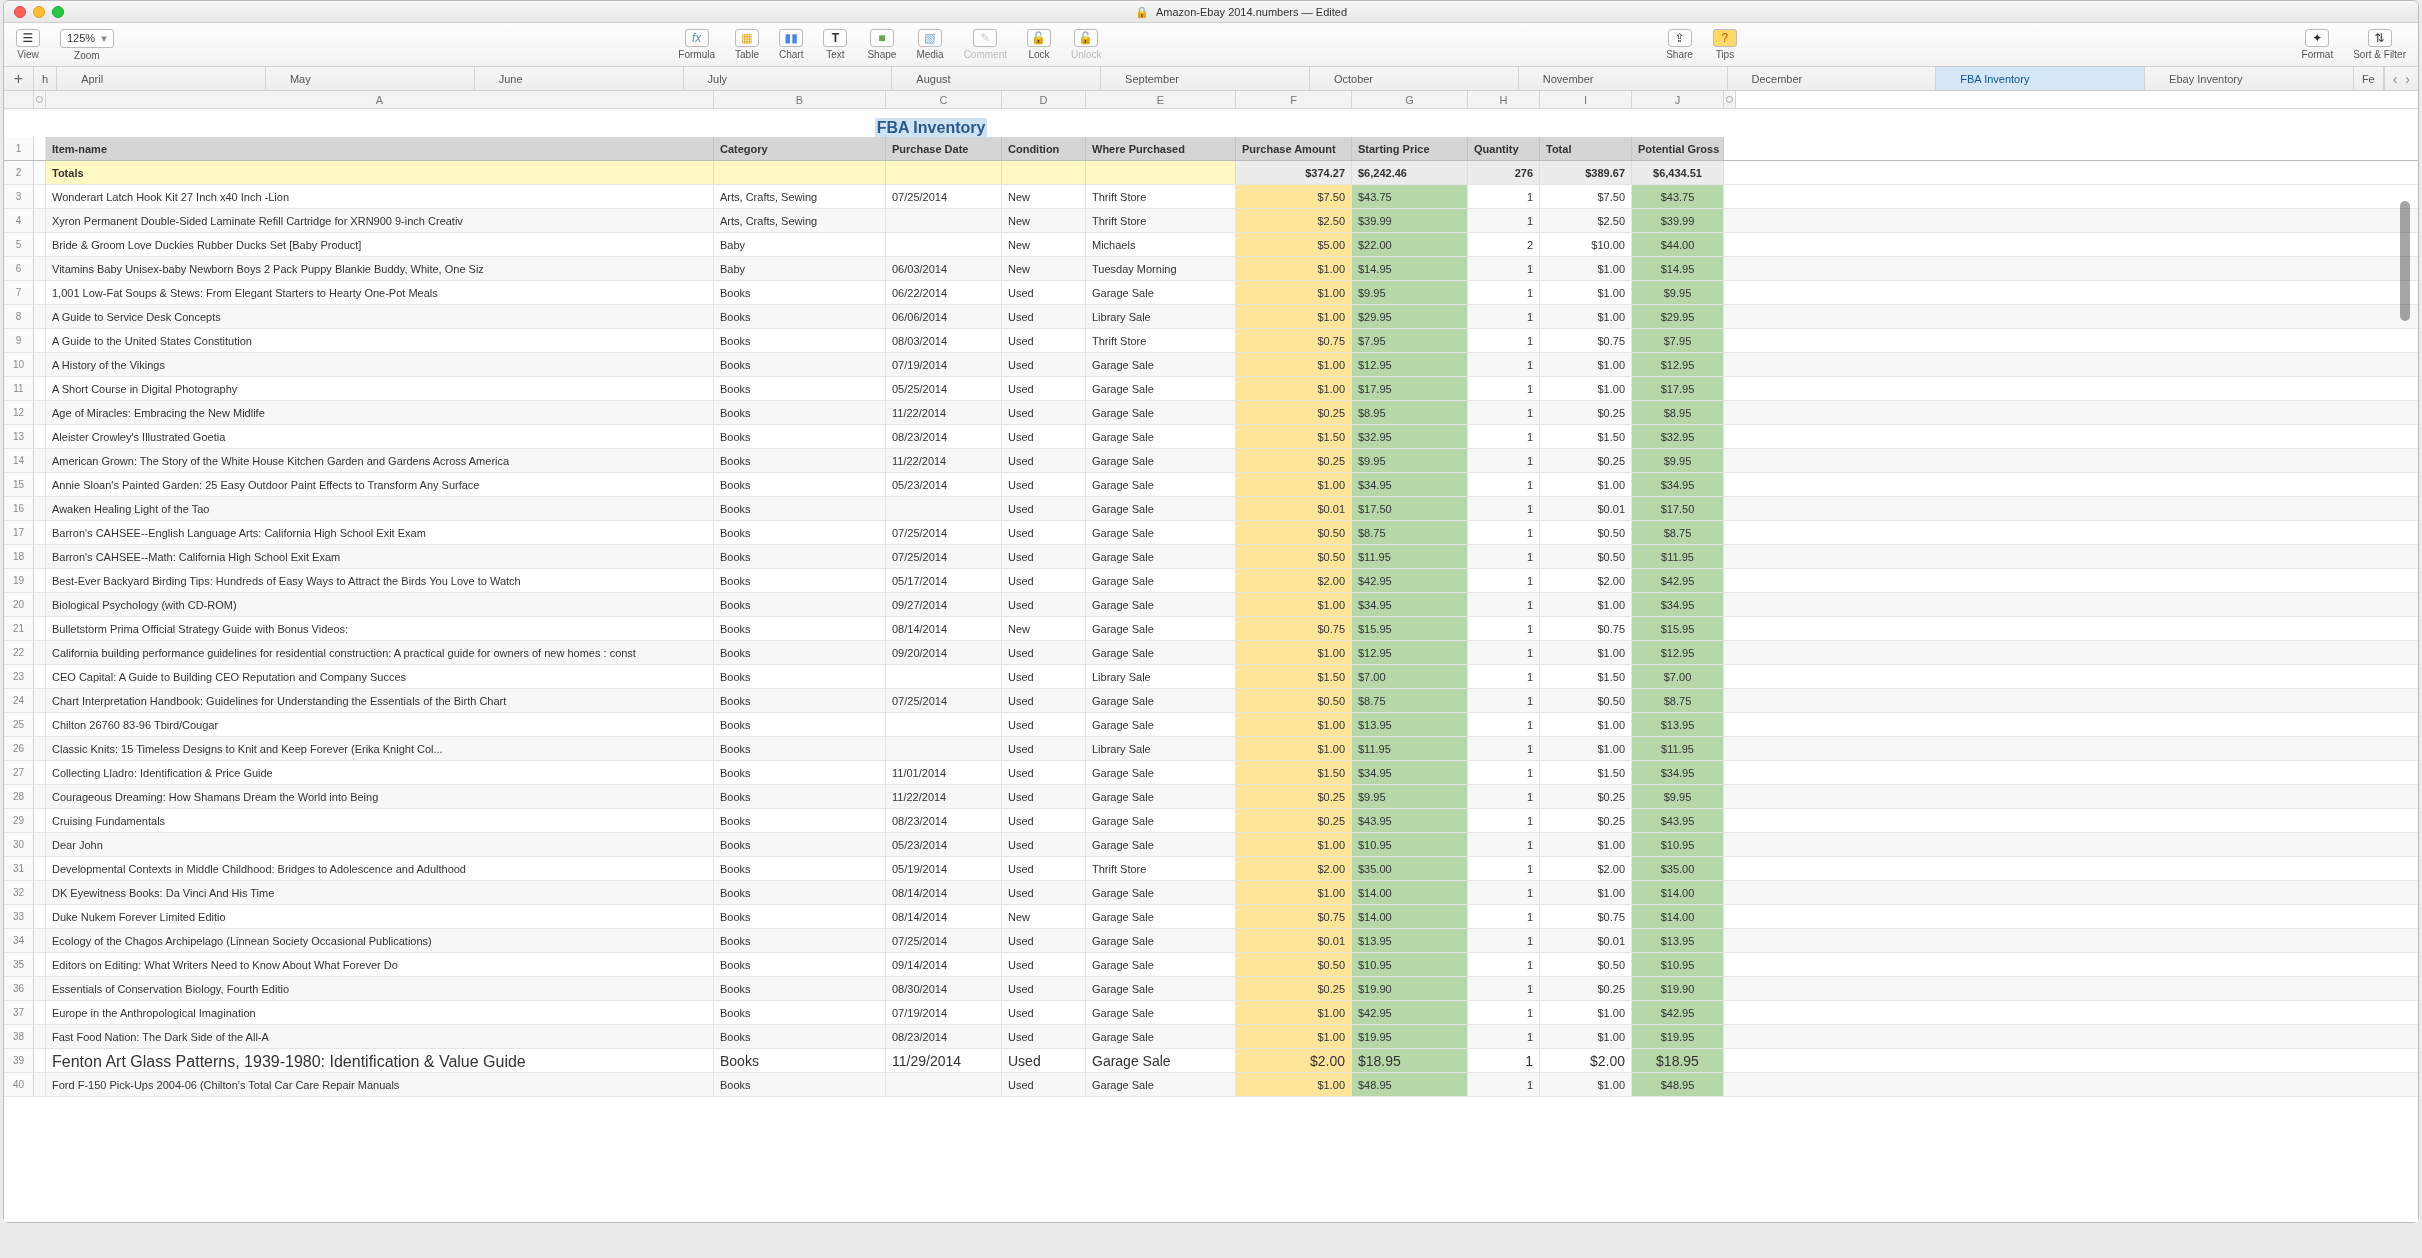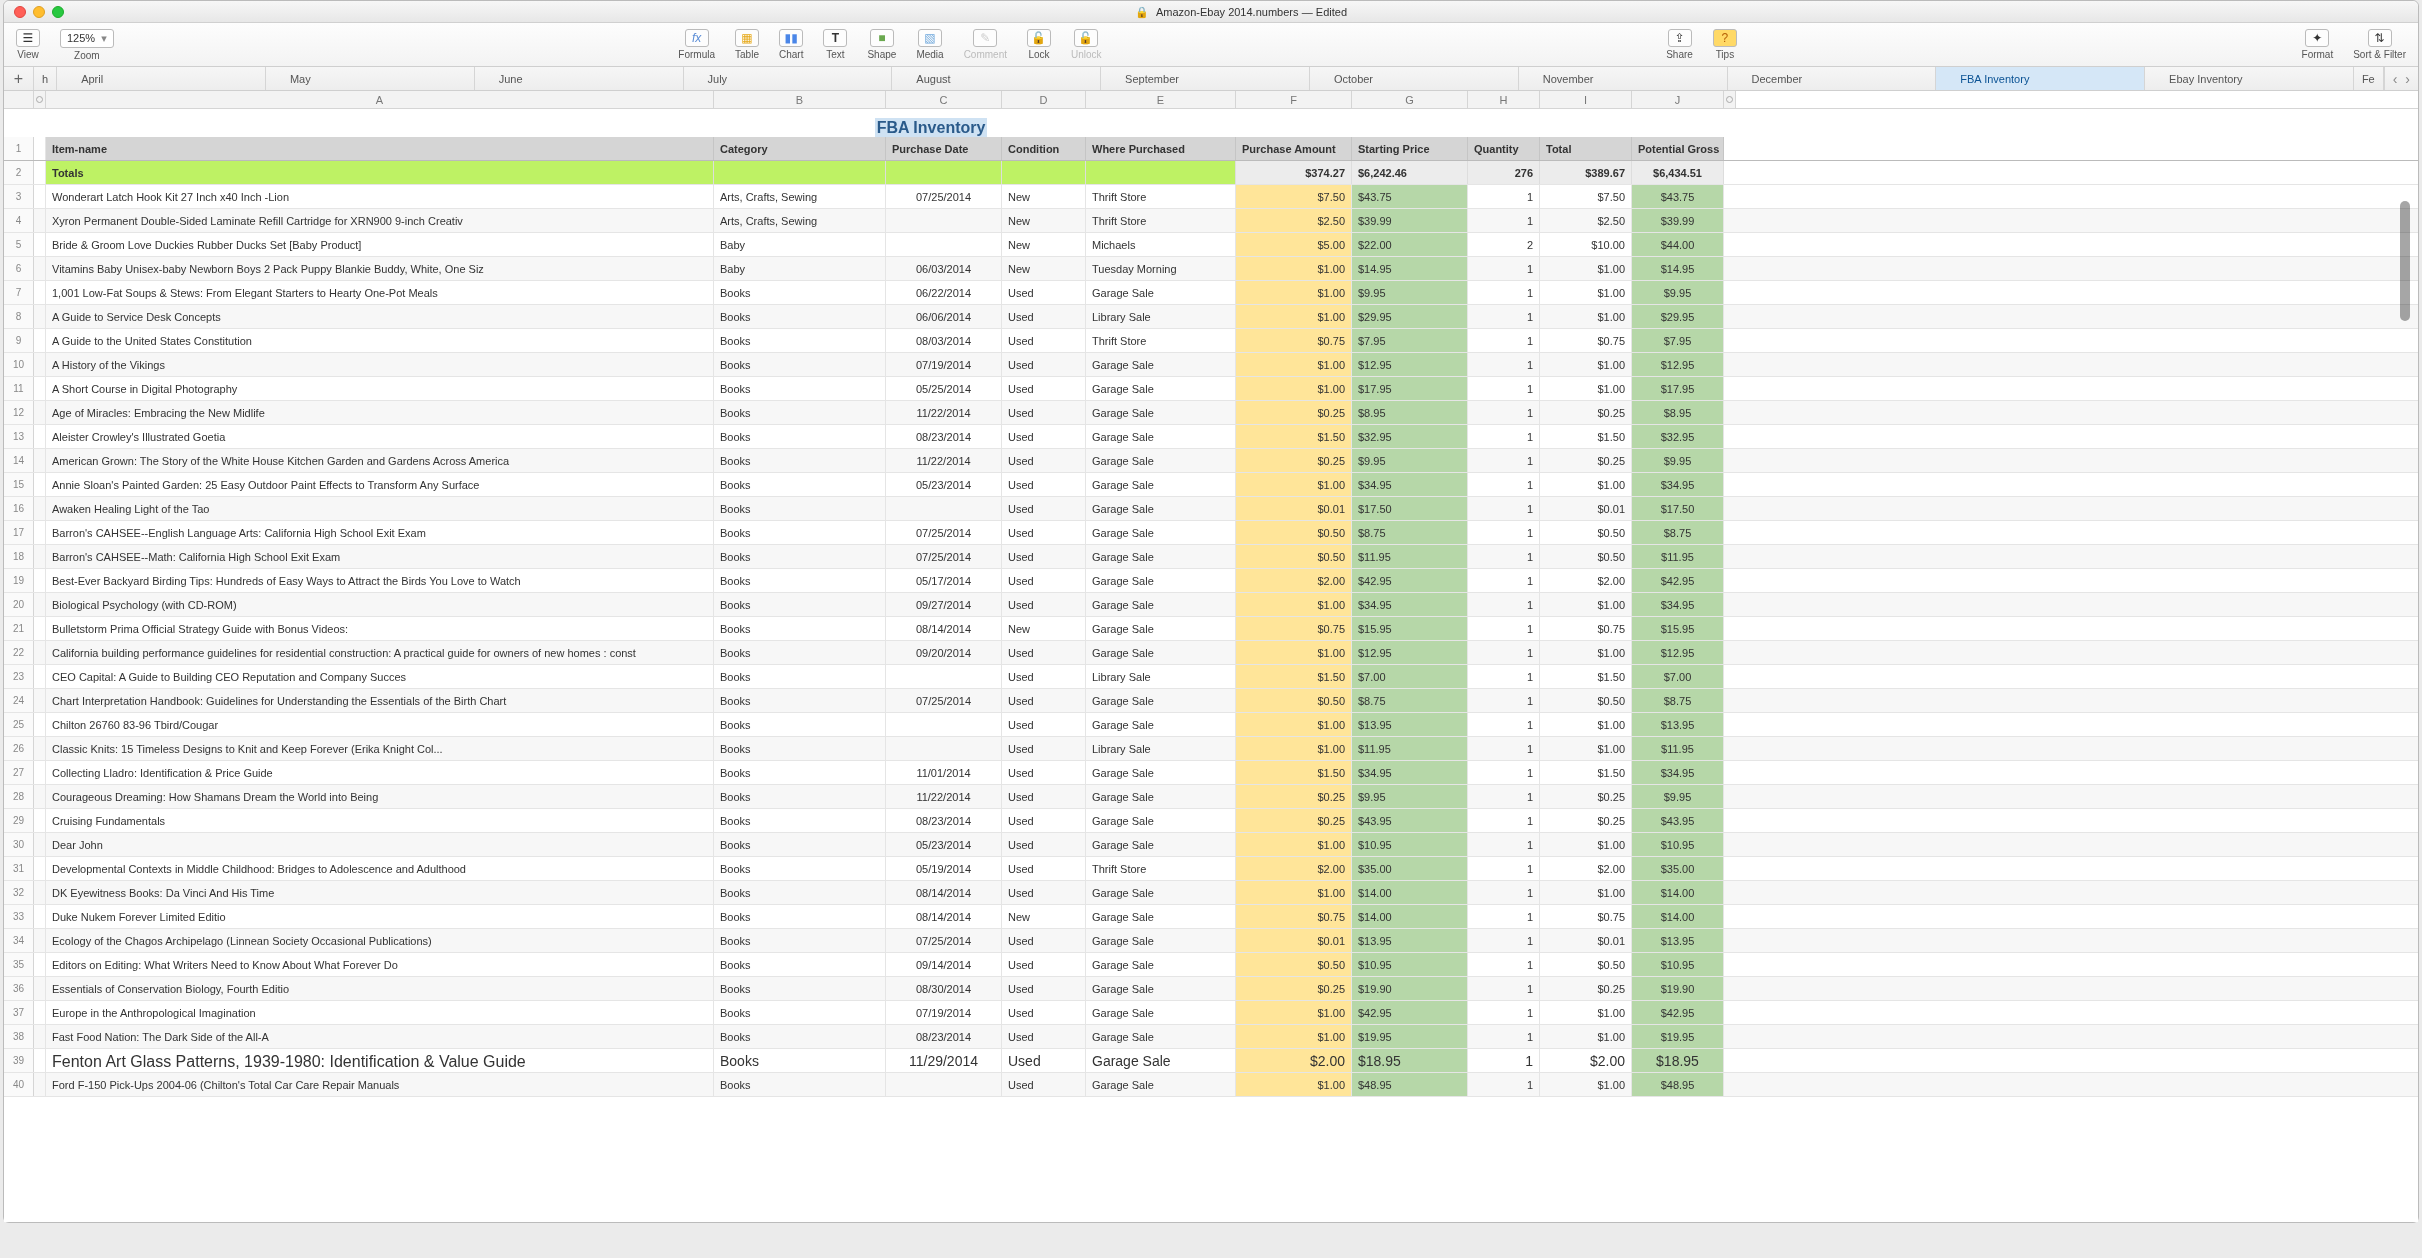--- a/index.html
+++ b/index.html
@@ -35,24 +35,24 @@
 .ch-dot div{width:7px;height:7px;border:1px solid #aaa;border-radius:50%}
 .table-title{height:28px;display:flex;align-items:flex-end;padding-left:30px}
 .table-title-inner{margin-left:12px;width:1770px;text-align:center}
 .table-title-inner span{font-size:16px;font-weight:600;color:#2a5a8a;border-bottom:1px dotted #2a5a8a;background:#cfe2f3;padding:1px 2px}
 .grid{}
 .row{display:flex;height:25px;border-bottom:1px solid #e5e5e5}
 .rh{width:30px;background:#fafafa;border-right:1px solid #d5d5d5;text-align:center;color:#888;line-height:25px;font-size:10px}
 .cell{border-right:1px solid #e5e5e5;padding:0 6px;line-height:25px;white-space:nowrap;overflow:hidden}
 .hdr .cell{background:#d5d5d5;font-weight:600;border-right:1px solid #c5c5c5;color:#333}
 .hdr{border-bottom:1px solid #bbb}
-.totals .cell{background:#bef264;font-weight:600;border-right:1px solid #ddd}
+.totals .cell{background:#fef9c3;font-weight:600;border-right:1px solid #ddd}
 .c-a{width:668px}
 .c-b{width:172px}
-.c-c{width:116px;text-align:center}
+.c-c{width:116px;text-align:left}
 .c-d{width:84px}
 .c-e{width:150px}
 .c-f{width:116px;text-align:right}
 .c-g{width:116px;}
 .c-h{width:72px;text-align:right}
 .c-i{width:92px;text-align:right}
 .c-j{width:92px;text-align:center}
 .amt{background:#ffe599}
 .start,.gross{background:#b6d7a8}
 .totals .c-f,.totals .c-g,.totals .c-h,.totals .c-i,.totals .c-j{background:#ececec}

